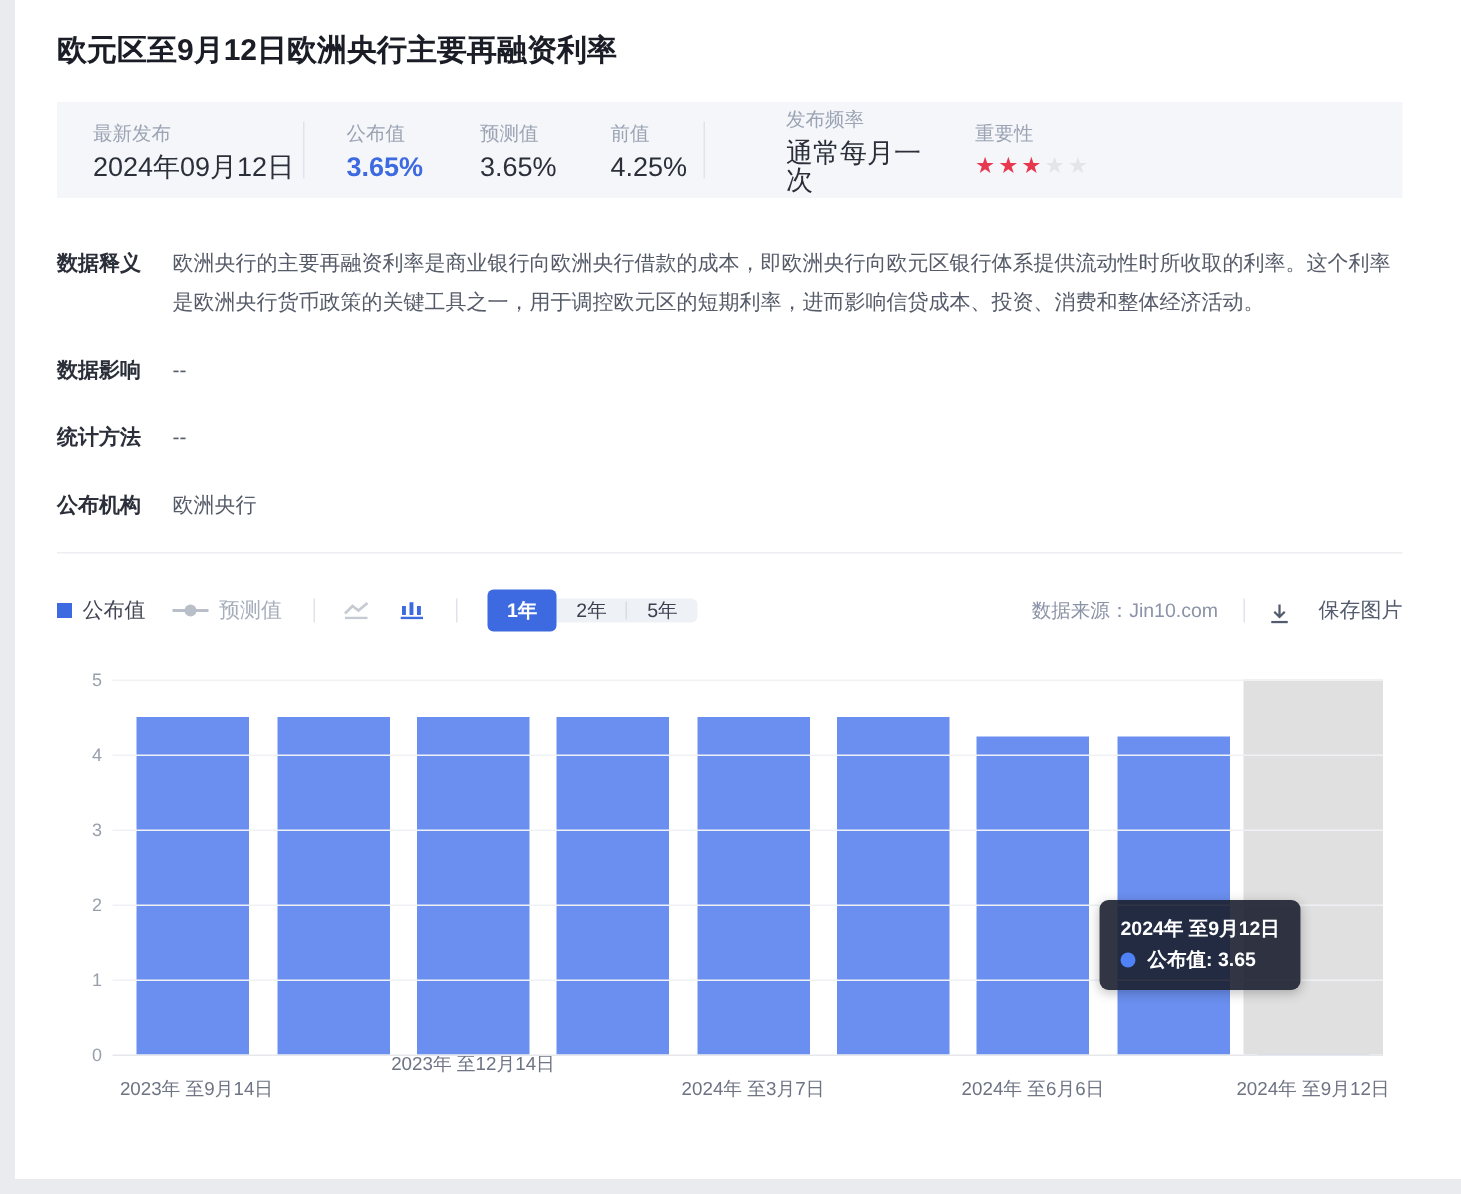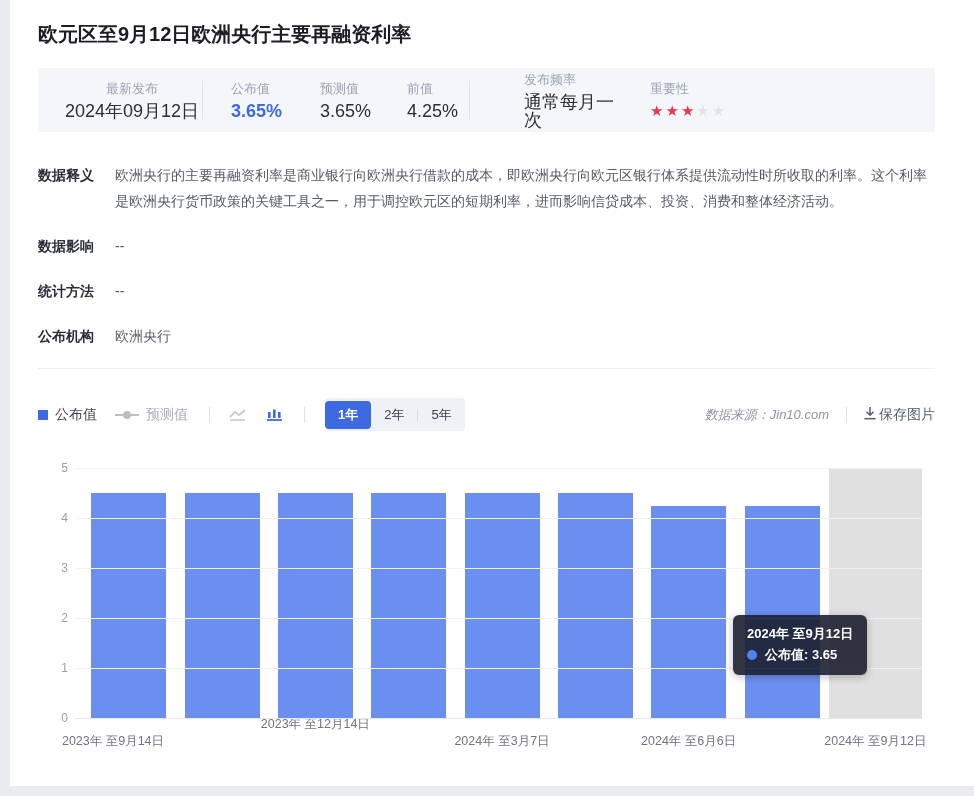--- a/index.html
+++ b/index.html
@@ -33,21 +33,21 @@
     background:#f4f6f9;
     display:flex;
     align-items:center;
     padding:0 2px 0 24px;
   }
   .sum-col { display:flex; flex-direction:column; gap:6px; }
   .sum-label { font-size:13px; color:#9ba3b4; line-height:15px; }
   .sum-value { font-size:18px; color:#2b2f3a; line-height:18px; }
   .sum-value.blue { color:#3d6ae0; font-weight:700; }
   .sum-divider { width:1px; height:38px; background:#e0e3ea; }
-  .w-latest { width:140px;align-items:center; }
+  .w-latest { width:140px; }
   .w-pub { width:72px; }
   .w-fore { width:72px; }
   .w-prev { width:62px; }
   .w-next { width:158px; }
   .w-freq { width:100px; }
   .gap1 { width:28px; } .gap2 { width:26px; } .gap3 { width:17px; } .gap4 { width:15px; }
   .stars { letter-spacing:2px; font-size:15px; line-height:18px; }
   .stars .star { display:inline-block; }
   
   .details { margin-top:30px; width:897px; }
@@ -95,43 +95,43 @@
   .legend-line::after {
     content:""; position:absolute; left:8px; top:1px; width:8px; height:8px;
     border-radius:50%; background:#b9bfc9;
   }
   .legend-text { font-size:14px; color:#424654; }
   .legend-text.muted { color:#a6adbb; }
   .v-div { width:1px; height:16px; background:#e0e3ea; }
   .icon-btn { display:flex; flex-direction:column; align-items:center; gap:3px; cursor:pointer; }
   .tab-group {
     display:flex; align-items:center;
-    background:#eef1f5; border-radius:4px; height:33px;
+    background:#eef1f5; border-radius:4px; height:16px;
   }
   .tab {
     font-size:13px; color:#3c4150; padding:0 13px; line-height:28px;
     border-radius:4px; cursor:pointer; position:relative;
   }
   .tab.active { background:#3d6ae0; color:#fff; font-weight:700; }
   .tab-sep { width:1px; height:12px; background:#d8dce3; }
   .date-range {
     display:flex; align-items:center;
     border:1px solid #dcdfe6; border-radius:4px;
     height:28px; width:192px; padding:0 10px; gap:8px;
   }
   .cal-icon {
     width:13px; height:12px; border:1px solid #d3d7de; border-radius:2px; position:relative;
   }
   .cal-icon::before {
     content:""; position:absolute; left:1px; right:1px; top:2px; height:1px; background:#d3d7de;
   }
   .date-ph { font-size:13px; color:#c0c4cc; }
   .date-sep { font-size:13px; color:#4a4f5c; }
-  .source-text { font-size:13px; color:#8b93a6;font-style:italic; }
-  .save-btn { display:flex; align-items:flex-start; gap:2px; cursor:pointer; }
+  .source-text { font-size:13px; color:#8b93a6; }
+  .save-btn { display:flex; align-items:flex-end; gap:19px; cursor:pointer; }
   .save-label { font-size:14px; color:#535c6e; }
   
   .chart {
     position:relative;
     margin-top:21px;
     width:897px;
     height:312px;
   }
   .gridline { position:absolute; left:37px; width:847px; height:1px; background:#f0f1f4; }
   .gridline.base { background:#e6e8ec; }
@@ -272,21 +272,21 @@
       </svg>
       <span class="save-label">保存图片</span>
     </div>
   </div>
 
   <div class="chart" id="chart">
       <div class="x-label" style="left: 837.333px; top: 281px;">2024年 至9月12日</div>
       <div class="x-label" style="left: 650.667px; top: 281px;">2024年 至6月6日</div>
       <div class="x-label" style="left: 464px; top: 281px;">2024年 至3月7日</div>
       <div class="x-label" style="left: 277.333px; top: 264px;">2023年 至12月14日</div>
-      <div class="x-label" style="left: 75px; top: 281px;">2023年 至9月14日</div>
+      <div class="x-label" style="left: 93px; top: 281px;">2023年 至9月14日</div>
       <div class="bar" style="left: 799.833px; top: 83.5px; width: 75px; height: 182.5px; background: rgb(128, 152, 218);"></div>
       <div class="bar" style="left: 706.5px; top: 53.5px; width: 75px; height: 212.5px; background: rgb(107, 143, 240);"></div>
       <div class="bar" style="left: 613.167px; top: 53.5px; width: 75px; height: 212.5px; background: rgb(107, 143, 240);"></div>
       <div class="bar" style="left: 519.833px; top: 41px; width: 75px; height: 225px; background: rgb(107, 143, 240);"></div>
       <div class="bar" style="left: 426.5px; top: 41px; width: 75px; height: 225px; background: rgb(107, 143, 240);"></div>
       <div class="bar" style="left: 333.167px; top: 41px; width: 75px; height: 225px; background: rgb(107, 143, 240);"></div>
       <div class="bar" style="left: 239.833px; top: 41px; width: 75px; height: 225px; background: rgb(107, 143, 240);"></div>
       <div class="bar" style="left: 146.5px; top: 41px; width: 75px; height: 225px; background: rgb(107, 143, 240);"></div>
       <div class="bar" style="left: 53.1667px; top: 41px; width: 75px; height: 225px; background: rgb(107, 143, 240);"></div>
       <div class="hover-band" style="left: 790.667px; top: 16px; width: 93.3333px; height: 250px;"></div>

